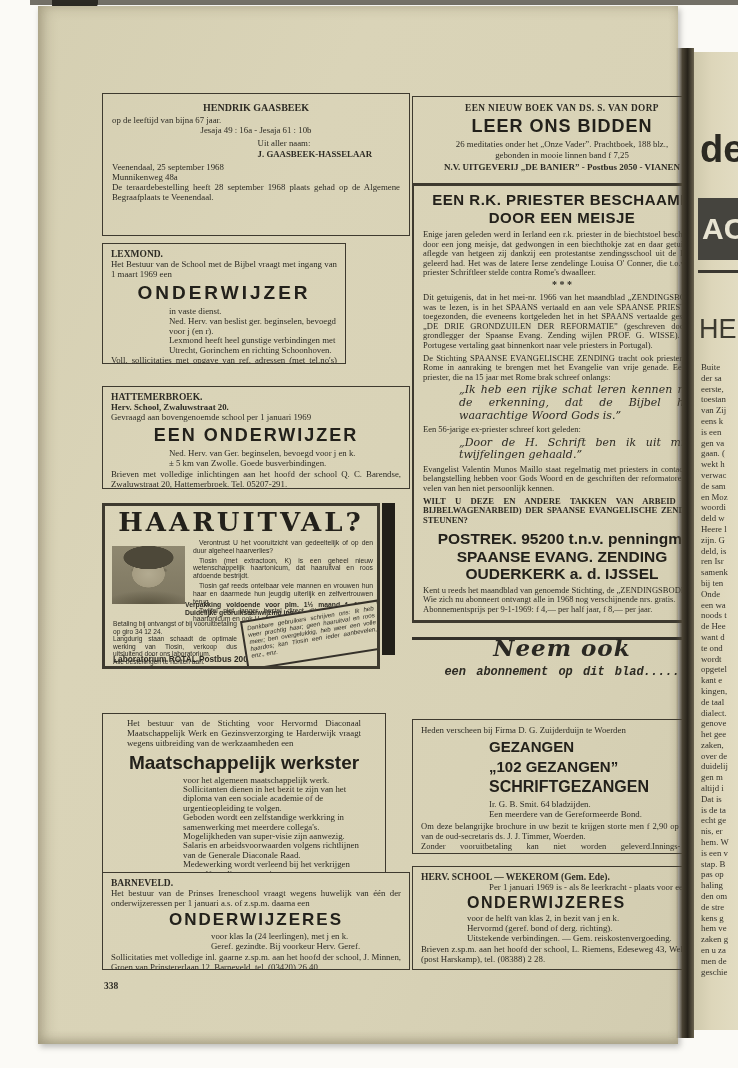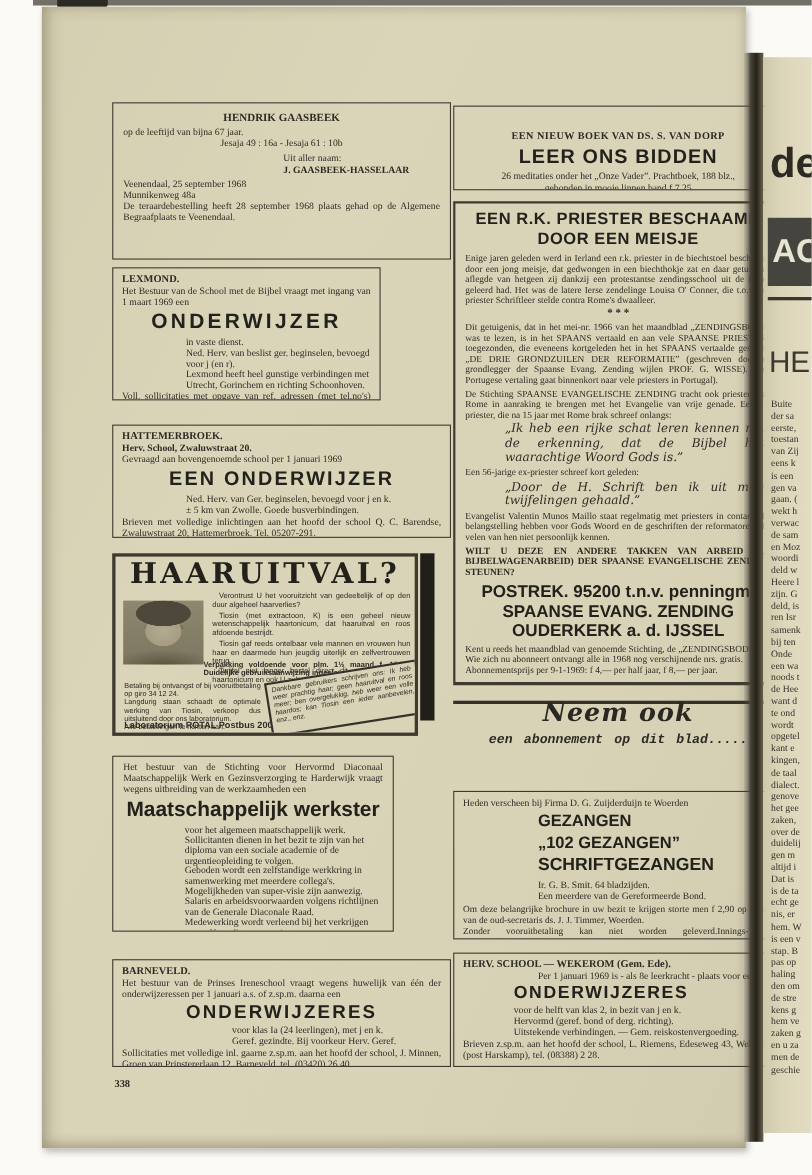--- a/index.html
+++ b/index.html
@@ -62,26 +62,26 @@
   #haaruitval .copy{position:absolute;left:88px;top:33px;width:180px;font:6.8px/7.8px "Liberation Sans", sans-serif;text-align:justify;}
   #haaruitval .copy div{margin-bottom:2px;text-indent:6px;}
   #haaruitval .pack{position:absolute;left:80px;top:95px;width:188px;font:6.8px/7.8px "Liberation Sans", sans-serif;font-weight:bold;text-align:justify;}
   #haaruitval .pay{position:absolute;left:8px;top:114px;width:124px;font:6.6px/7.6px "Liberation Sans", sans-serif;text-align:justify;}
   #haaruitval .addr{position:absolute;left:8px;top:148px;width:180px;font:8.3px "Liberation Sans", sans-serif;font-weight:bold;}
   #haaruitval .testi{position:absolute;left:138px;top:104px;width:128px;height:42px;border:2px solid #35built3129;
       border:2px solid #35312a;transform:rotate(-9deg);padding:2px 4px;font:6.2px/7px "Liberation Sans", sans-serif;font-style:italic;text-align:justify;overflow:hidden;background:#d8d2b6;}
   .blackbar{position:absolute;left:344px;top:497px;width:13px;height:152px;background:#211f19;}
 
   
-  #maatschappelijk{left:64px;top:681px;width:256px;height:160px;padding:4px 9px;}
+  #maatschappelijk{left:64px;top:707px;width:284px;height:160px;padding:4px 24px;}
   #maatschappelijk .ttl{font-size:19px;margin:3px 0 2px;}
   #maatschappelijk .details{margin-left:56px;line-height:9.4px;}
 
   
-  #boek{left:374px;top:90px;width:300px;height:77px;padding:22px 8px;}
+  #boek{left:374px;top:90px;width:300px;height:90px;padding:6px 8px;}
   #boek .kick{font-weight:bold;font-size:9.3px;text-align:center;letter-spacing:.4px;}
   #boek .ttl{font-size:18px;letter-spacing:1px;margin:3px 0 2px;}
   #boek .ln{text-align:center;font:8.8px/10.6px "Liberation Serif", serif;}
   #boek .pub{text-align:center;font-weight:bold;font-size:9px;margin-top:2px;}
 
   #priester{left:374px;top:177px;width:300px;height:440px;border-width:2px;border-bottom-width:3px;padding:6px 9px;}
   #priester .ttl{font-size:15px;line-height:18px;letter-spacing:.5px;}
   #priester .p{font:8.5px/9.6px "Liberation Serif", serif;text-align:justify;margin-top:3px;}
   #priester .stars{text-align:center;font-weight:bold;font-size:10px;line-height:10px;margin:2px 0;}
   #priester .quote{font-family:"DejaVu Serif", serif;font-style:italic;font-size:11px;line-height:12.6px;margin:2px 6px 2px 36px;text-align:justify;}

